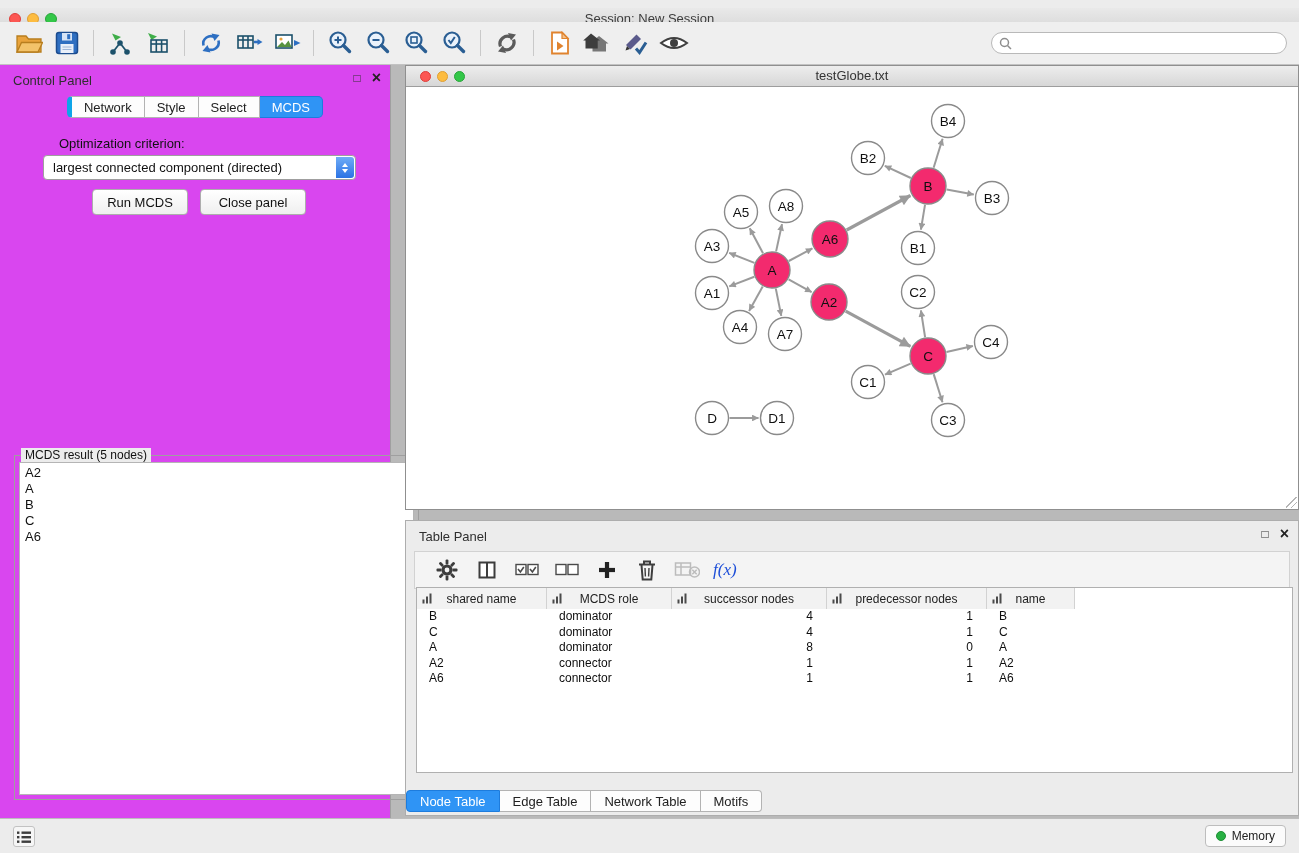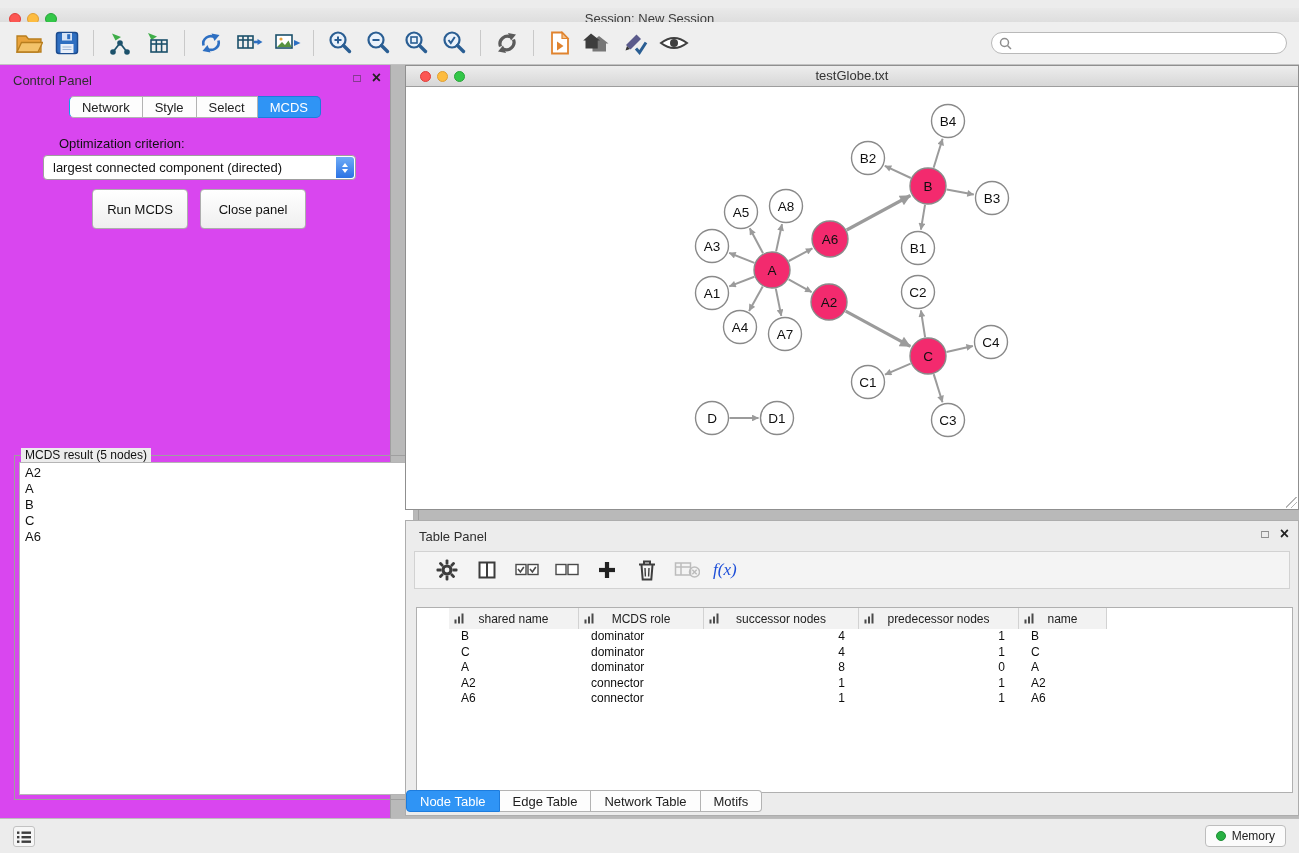--- a/index.html
+++ b/index.html
@@ -28,29 +28,29 @@
 
   
   .control-panel{position:absolute;left:0;top:0;width:391px;height:753px;background:#d946ef;border-right:1px solid #9f9f9f;}
   .panel-header{position:relative;height:28px;}
   .panel-title{font-size:13px;color:#2f2f2f;padding:8px 0 0 13px;}
   .panel-controls{position:absolute;right:9px;top:6px;display:flex;gap:11px;align-items:center;}
   .pc-float{font-size:12px;color:#333;font-weight:bold;cursor:default;}
   .pc-close{font-size:16px;color:#222;font-weight:bold;line-height:14px;cursor:default;}
   .cp-tabs{display:flex;justify-content:center;margin-top:3px;}
   .cp-tab{font-size:13px;height:22px;line-height:21px;padding:0 12px;background:#fdfdfd;border:1px solid #b3b3b3;border-left:none;color:#222;}
-  .cp-tab:first-child{border-left:1px solid #0ea5e9;border-radius:5px 0 0 5px;}
+  .cp-tab:first-child{border-left:5px solid #0ea5e9;border-radius:5px 0 0 5px;}
   .cp-tab:last-child{border-radius:0 5px 5px 0;}
   .cp-tab.active{background:#2f94f5;border-color:#1d7cdd;color:#fff;}
   .opt-label{position:absolute;left:59px;top:71px;font-size:13px;color:#111;}
   .cp-select{position:absolute;left:43px;top:90px;width:313px;height:25px;border:1px solid #9f9f9f;border-radius:4px;background:#fff;font-size:13px;color:#111;display:flex;align-items:center;padding-left:9px;}
   .cp-select .stepper{position:absolute;right:1px;top:1px;bottom:1px;width:18px;border-radius:0 3px 3px 0;background:linear-gradient(#6facf7,#2b72e4);display:flex;flex-direction:column;align-items:center;justify-content:center;gap:2px;}
   .tri-up{width:0;height:0;border-left:3.5px solid transparent;border-right:3.5px solid transparent;border-bottom:4.5px solid #fff;}
   .tri-down{width:0;height:0;border-left:3.5px solid transparent;border-right:3.5px solid transparent;border-top:4.5px solid #fff;}
-  .cp-btn{position:absolute;height:40px;border:1px solid #adadad;border-radius:4px;background:linear-gradient(#ffffff,#efefef);font-size:13px;color:#111;display:flex;align-items:center;justify-content:center;}
+  .cp-btn{position:absolute;height:26px;border:1px solid #adadad;border-radius:4px;background:linear-gradient(#ffffff,#efefef);font-size:13px;color:#111;display:flex;align-items:center;justify-content:center;}
   .btn-run{left:92px;top:124px;width:96px;}
   .btn-close{left:200px;top:124px;width:106px;}
   .result-box{position:absolute;left:14px;top:390px;width:405px;height:345px;border:1px solid #9f9f9f;}
   .result-legend{position:absolute;top:-8px;left:6px;background:#ececec;font-size:12px;padding:0 4px;color:#111;}
   .result-list{position:absolute;left:4px;top:6px;right:4px;bottom:4px;background:#fff;border:1px solid #b5b5b5;font-size:13px;padding:2px 5px;overflow:hidden;}
   .result-item{line-height:16px;color:#111;}
 
   
   .network-window{position:absolute;left:405px;top:0;width:894px;height:445px;border:1px solid #8f8f8f;background:#fff;}
   .nw-titlebar{position:relative;height:21px;background:linear-gradient(#ededed,#d7d7d7);border-bottom:1px solid #9d9d9d;}
@@ -59,21 +59,21 @@
   .nw-title{text-align:center;font-size:13px;line-height:20px;color:#333;}
   .nw-canvas{position:absolute;left:0;top:21px;width:892px;height:422px;background:#fff;}
   .resize-grip{position:absolute;right:1px;bottom:1px;width:11px;height:11px;background:
     linear-gradient(135deg,transparent 45%,#b5b5b5 45%,#b5b5b5 52%,transparent 52%,transparent 70%,#b5b5b5 70%,#b5b5b5 77%,transparent 77%);}
 
   
   .table-panel{position:absolute;left:405px;top:455px;width:894px;height:296px;background:#ececec;border:1px solid #adadad;}
   .tp-toolbar{position:absolute;left:8px;right:8px;top:30px;height:38px;background:#f4f4f4;border:1px solid #d2d2d2;display:flex;align-items:center;padding-left:12px;}
   .tp-icon{height:32px;min-width:32px;display:flex;align-items:center;justify-content:center;margin:0 4px;}
   .fx-label{font-family:"Liberation Serif",serif;font-style:italic;font-size:17px;color:#1d4ed8;margin-left:6px;}
-  .tp-table{position:absolute;left:10px;top:86px;width:877px;height:186px;background:#fff;border:1px solid #b0b0b0;overflow:hidden;padding-left:32px;}
+  .tp-table{position:absolute;left:10px;top:66px;width:877px;height:186px;background:#fff;border:1px solid #b0b0b0;overflow:hidden;}
   .table-header-row{display:flex;height:21px;background:#f2f2f2;border-bottom:1px solid #c6c6c6;}
   .th{position:relative;display:flex;align-items:center;border-right:1px solid #d2d2d2;background:#f2f2f2;height:21px;}
   .th .sort-ic{position:absolute;left:5px;top:5px;}
   .th span{width:100%;text-align:center;font-size:12px;color:#222;}
   .th.filler{flex:1;background:#fff;border-right:none;}
   .tr{display:flex;height:15.6px;align-items:center;}
   .td{font-size:12px;color:#0e0e0e;line-height:15.6px;white-space:nowrap;overflow:hidden;}
   .tp-tabs{position:absolute;left:0;right:0;top:269px;display:flex;justify-content:flex-start;}
   .tp-tab{font-size:13px;height:22px;line-height:21px;padding:0 13px;background:#fdfdfd;border:1px solid #b3b3b3;border-left:none;color:#222;}
   .tp-tab:first-child{border-left:1px solid #b3b3b3;border-radius:4px 0 0 4px;}

